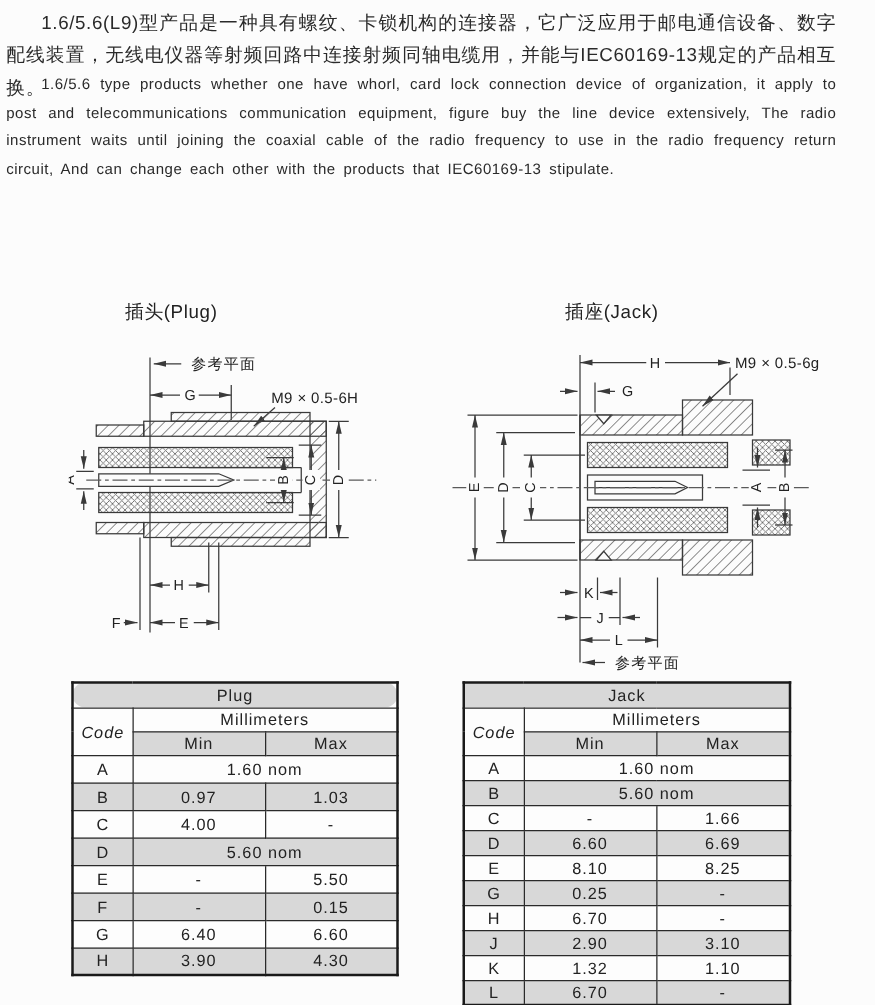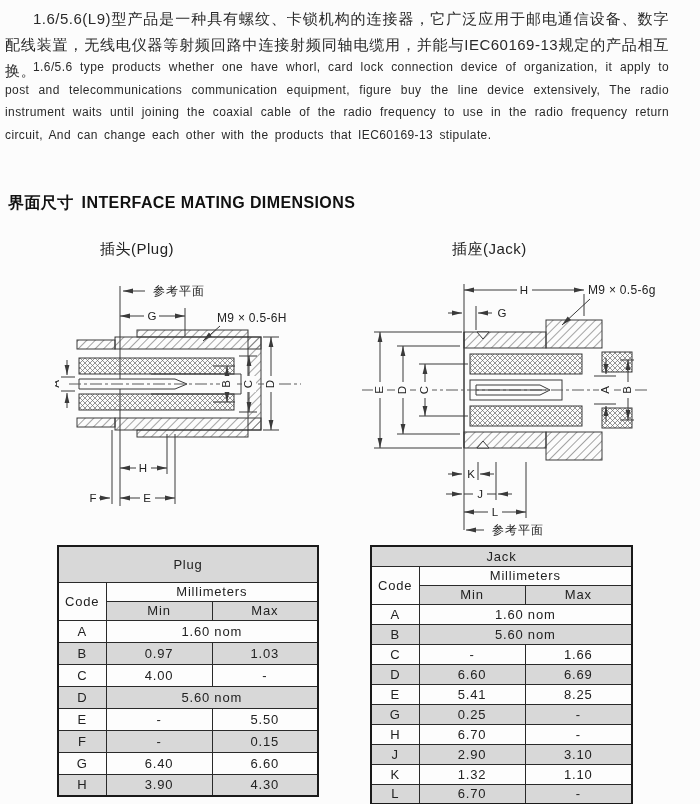--- a/index.html
+++ b/index.html
@@ -26,24 +26,24 @@
   .ln{ stroke:#3a3a3a; stroke-width:1; fill:none; }
   .cl{ stroke:#5a5a5a; stroke-width:1; stroke-dasharray:12 3 3 3; fill:none; }
   .patch{ fill:#fcfcfc; stroke:none; }
 
   table.dims{ position:absolute; border-collapse:collapse; table-layout:fixed;
     font-size:13px; color:#222; letter-spacing:.8px; }
   table.dims td{ border:1px solid #2a2a2a; text-align:center; vertical-align:middle; padding:0; }
   table.dims{ border:2px solid #1a1a1a; }
   table.dims tr.g td{ background:#d8d8d8; }
   table.dims tr.w td{ background:#fdfdfd; }
-  table.dims td.wcell{ background:#fdfdfd; }
+  table.dims td.wcell{ background:#fdfdfd;font-style:italic; }
   .t-plug{ left:57px; top:545px; width:262px; }
   .t-jack{ left:370px; top:545px; width:263px; }
-  .t-plug tr.hdr td{ height:36px; }
+  .t-plug tr.hdr td{ height:20px;border-radius:10px; }
   .t-plug tr.sub td{ height:19px; }
   .t-plug tr.data td{ height:22px; }
   .t-jack tr.hdr td{ height:20px; }
   .t-jack tr.sub td{ height:19px; }
   .t-jack tr.data td{ height:20px; }
 </style>
 </head>
 <body>
 
 <svg width="0" height="0" style="position:absolute" aria-hidden="true">
@@ -58,23 +58,20 @@
       <path d="M0,0.6 L10,3 L0,5.4 Z" fill="#3a3a3a"></path>
     </marker>
   </defs>
 </svg>
 
 <div class="page">
 
   <p class="para para-zh">1.6/5.6(L9)型产品是一种具有螺纹、卡锁机构的连接器，它广泛应用于邮电通信设备、数字配线装置，无线电仪器等射频回路中连接射频同轴电缆用，并能与IEC60169-13规定的产品相互换。</p>
   <p class="para para-en">1.6/5.6 type products whether one have whorl, card lock connection device of organization, it apply to post and telecommunications communication equipment, figure buy the line device extensively, The radio instrument waits until joining the coaxial cable of the radio frequency to use in the radio frequency return circuit, And can change each other with the products that IEC60169-13 stipulate.</p>
 
-  <div class="section-heading">
-    <span class="zh">界面尺寸</span><span class="en">INTERFACE MATING DIMENSIONS</span>
-  </div>
 
   <div class="diagram-caption caption-plug">插头(Plug)</div>
   <div class="diagram-caption caption-jack">插座(Jack)</div>
 
   <svg class="diagram" style="left:55px; top:278px;" width="290" height="252" viewBox="0 0 290 252">
 
     <line class="ln" x1="65" y1="8" x2="65" y2="228"></line>
     <line class="ln" x1="90" y1="13" x2="68" y2="13" marker-end="url(#arr)"></line>
     <text class="cjk" x="98" y="17">参考平面</text>
 
@@ -310,21 +307,21 @@
           <td>-</td>
           <td>1.66</td>
         </tr>
     <tr class="data g">
           <td>D</td>
           <td>6.60</td>
           <td>6.69</td>
         </tr>
     <tr class="data w">
           <td>E</td>
-          <td>5.41</td>
+          <td>8.10</td>
           <td>8.25</td>
         </tr>
     <tr class="data g">
           <td>G</td>
           <td>0.25</td>
           <td>-</td>
         </tr>
     <tr class="data w">
           <td>H</td>
           <td>6.70</td>

